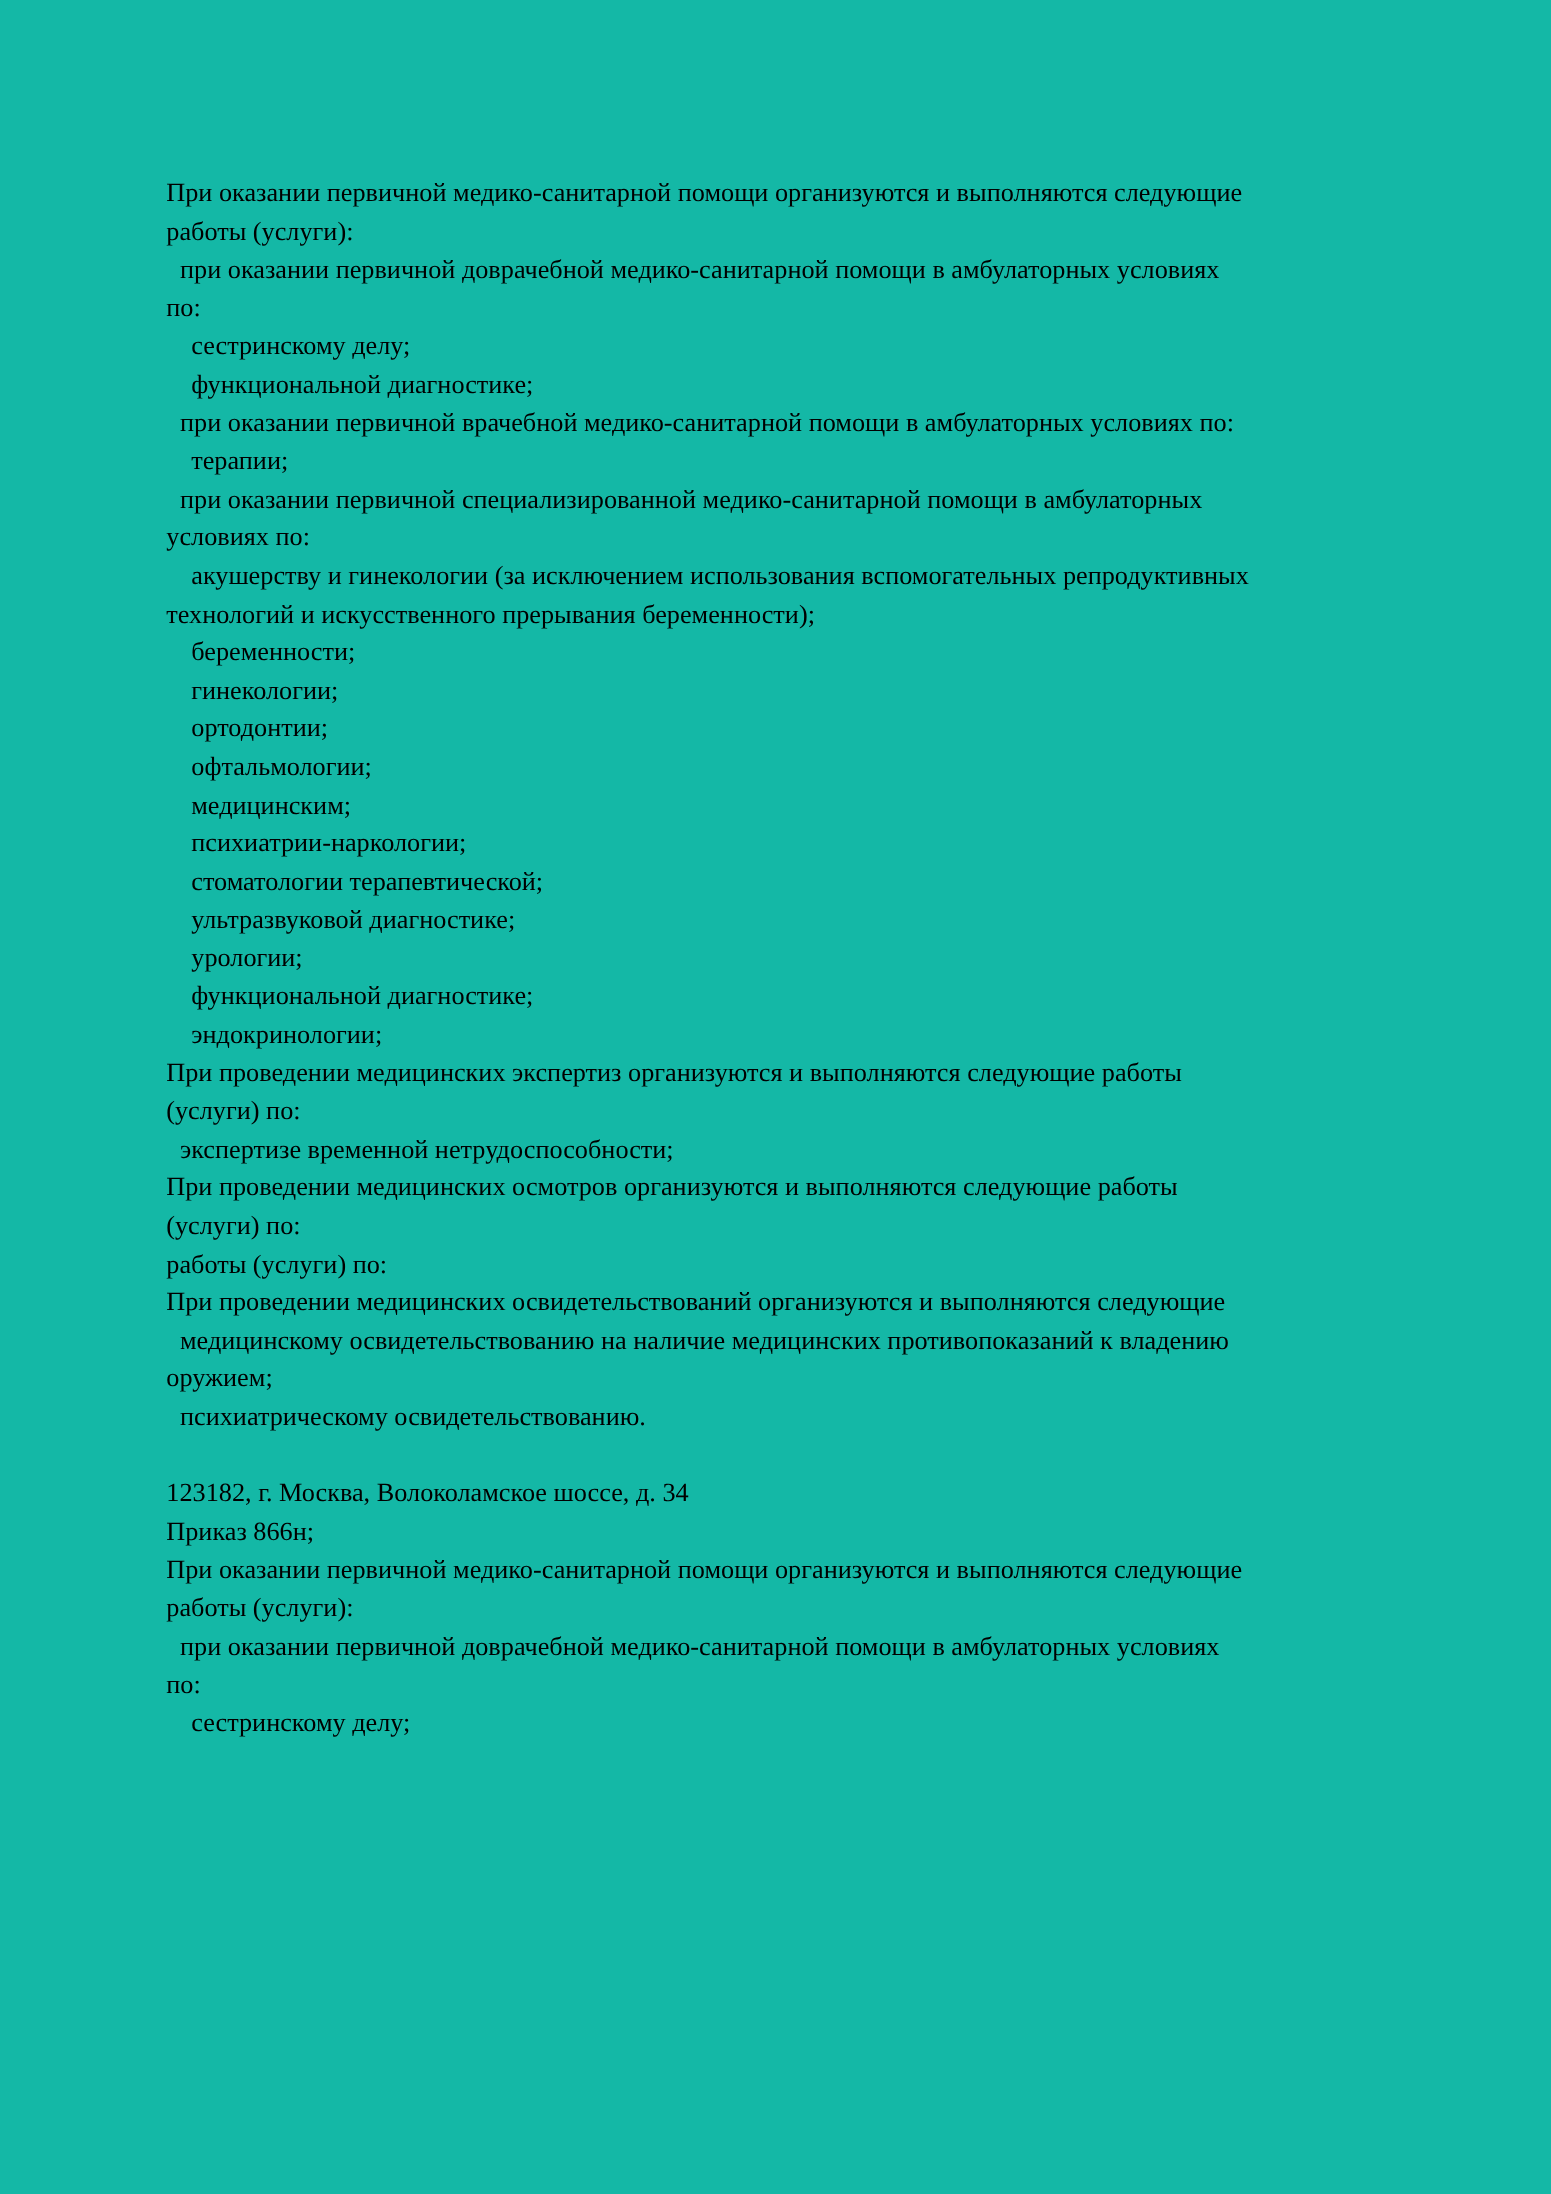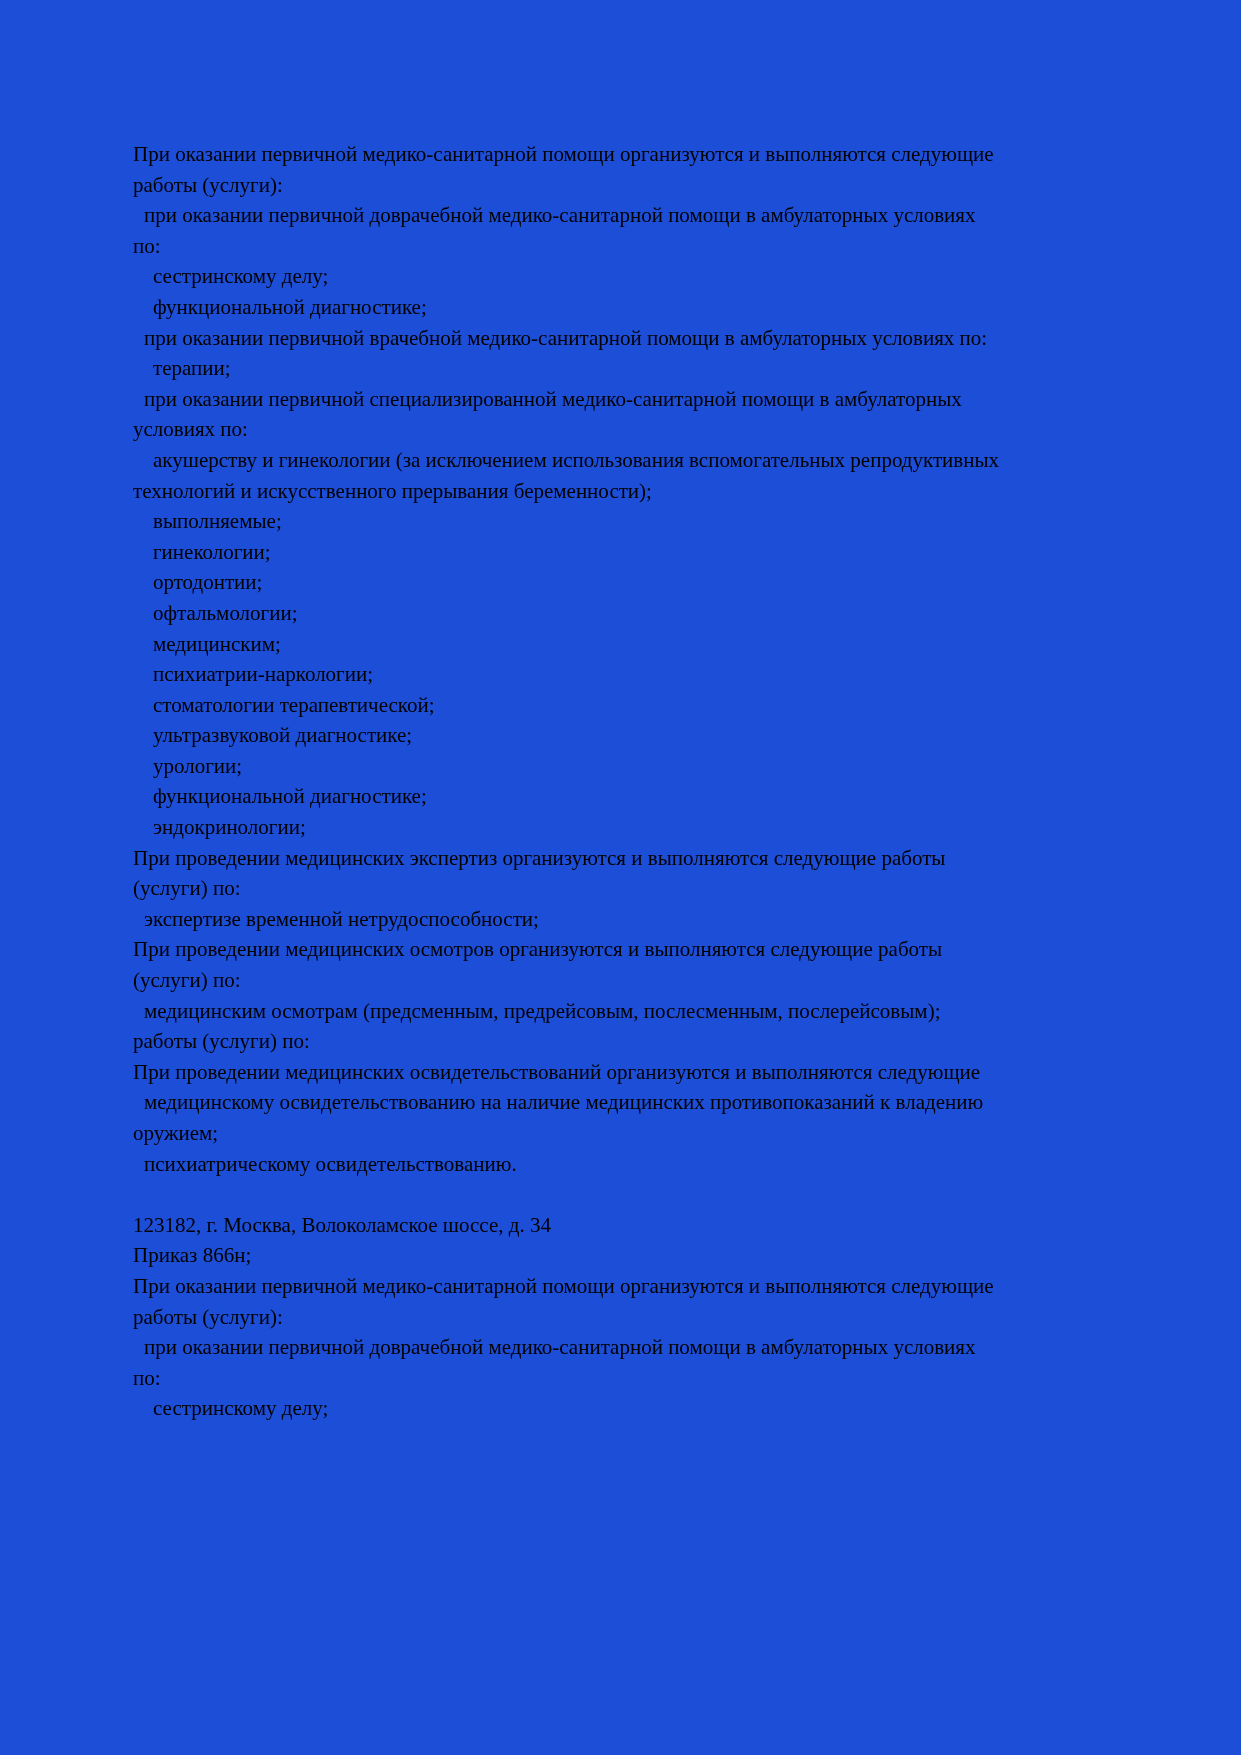--- a/index.html
+++ b/index.html
@@ -4,21 +4,21 @@
 <style>
   html, body {
     margin: 0;
     padding: 0;
     background: #ffffff;
   }
   .page {
     position: relative;
     width: 1241px;
     height: 1755px;
-    background: #1d4ed8;
+    background: #14b8a6;
     overflow: hidden;
     font-family: "Liberation Serif", "DejaVu Serif", serif;
   }
   .doc {
     position: absolute;
     left: 133px;
     top: 139px;
     right: 80px;
     font-size: 21px;
     line-height: 30.6px;
@@ -41,37 +41,36 @@
       <div class="line i1">при оказании первичной доврачебной медико-санитарной помощи в амбулаторных условиях</div>
       <div class="line">по:</div>
       <div class="line i2">сестринскому делу;</div>
       <div class="line i2">функциональной диагностике;</div>
       <div class="line i1">при оказании первичной врачебной медико-санитарной помощи в амбулаторных условиях по:</div>
       <div class="line i2">терапии;</div>
       <div class="line i1">при оказании первичной специализированной медико-санитарной помощи в амбулаторных</div>
       <div class="line">условиях по:</div>
       <div class="line i2">акушерству и гинекологии (за исключением использования вспомогательных репродуктивных</div>
       <div class="line">технологий и искусственного прерывания беременности);</div>
-      <div class="line i2">выполняемые;</div>
+      <div class="line i2">беременности;</div>
       <div class="line i2">гинекологии;</div>
       <div class="line i2">ортодонтии;</div>
       <div class="line i2">офтальмологии;</div>
       <div class="line i2">медицинским;</div>
       <div class="line i2">психиатрии-наркологии;</div>
       <div class="line i2">стоматологии терапевтической;</div>
       <div class="line i2">ультразвуковой диагностике;</div>
       <div class="line i2">урологии;</div>
       <div class="line i2">функциональной диагностике;</div>
       <div class="line i2">эндокринологии;</div>
       <div class="line">При проведении медицинских экспертиз организуются и выполняются следующие работы</div>
       <div class="line">(услуги) по:</div>
       <div class="line i1">экспертизе временной нетрудоспособности;</div>
       <div class="line">При проведении медицинских осмотров организуются и выполняются следующие работы</div>
       <div class="line">(услуги) по:</div>
-      <div class="line i1">медицинским осмотрам (предсменным, предрейсовым, послесменным, послерейсовым);</div>
       <div class="line">работы (услуги) по:</div>
       <div class="line">При проведении медицинских освидетельствований организуются и выполняются следующие</div>
       <div class="line i1">медицинскому освидетельствованию на наличие медицинских противопоказаний к владению</div>
       <div class="line">оружием;</div>
       <div class="line i1">психиатрическому освидетельствованию.</div>
       <div class="line">&nbsp;</div>
       <div class="line">123182, г. Москва, Волоколамское шоссе, д. 34</div>
       <div class="line">Приказ 866н;</div>
       <div class="line">При оказании первичной медико-санитарной помощи организуются и выполняются следующие</div>
       <div class="line">работы (услуги):</div>

